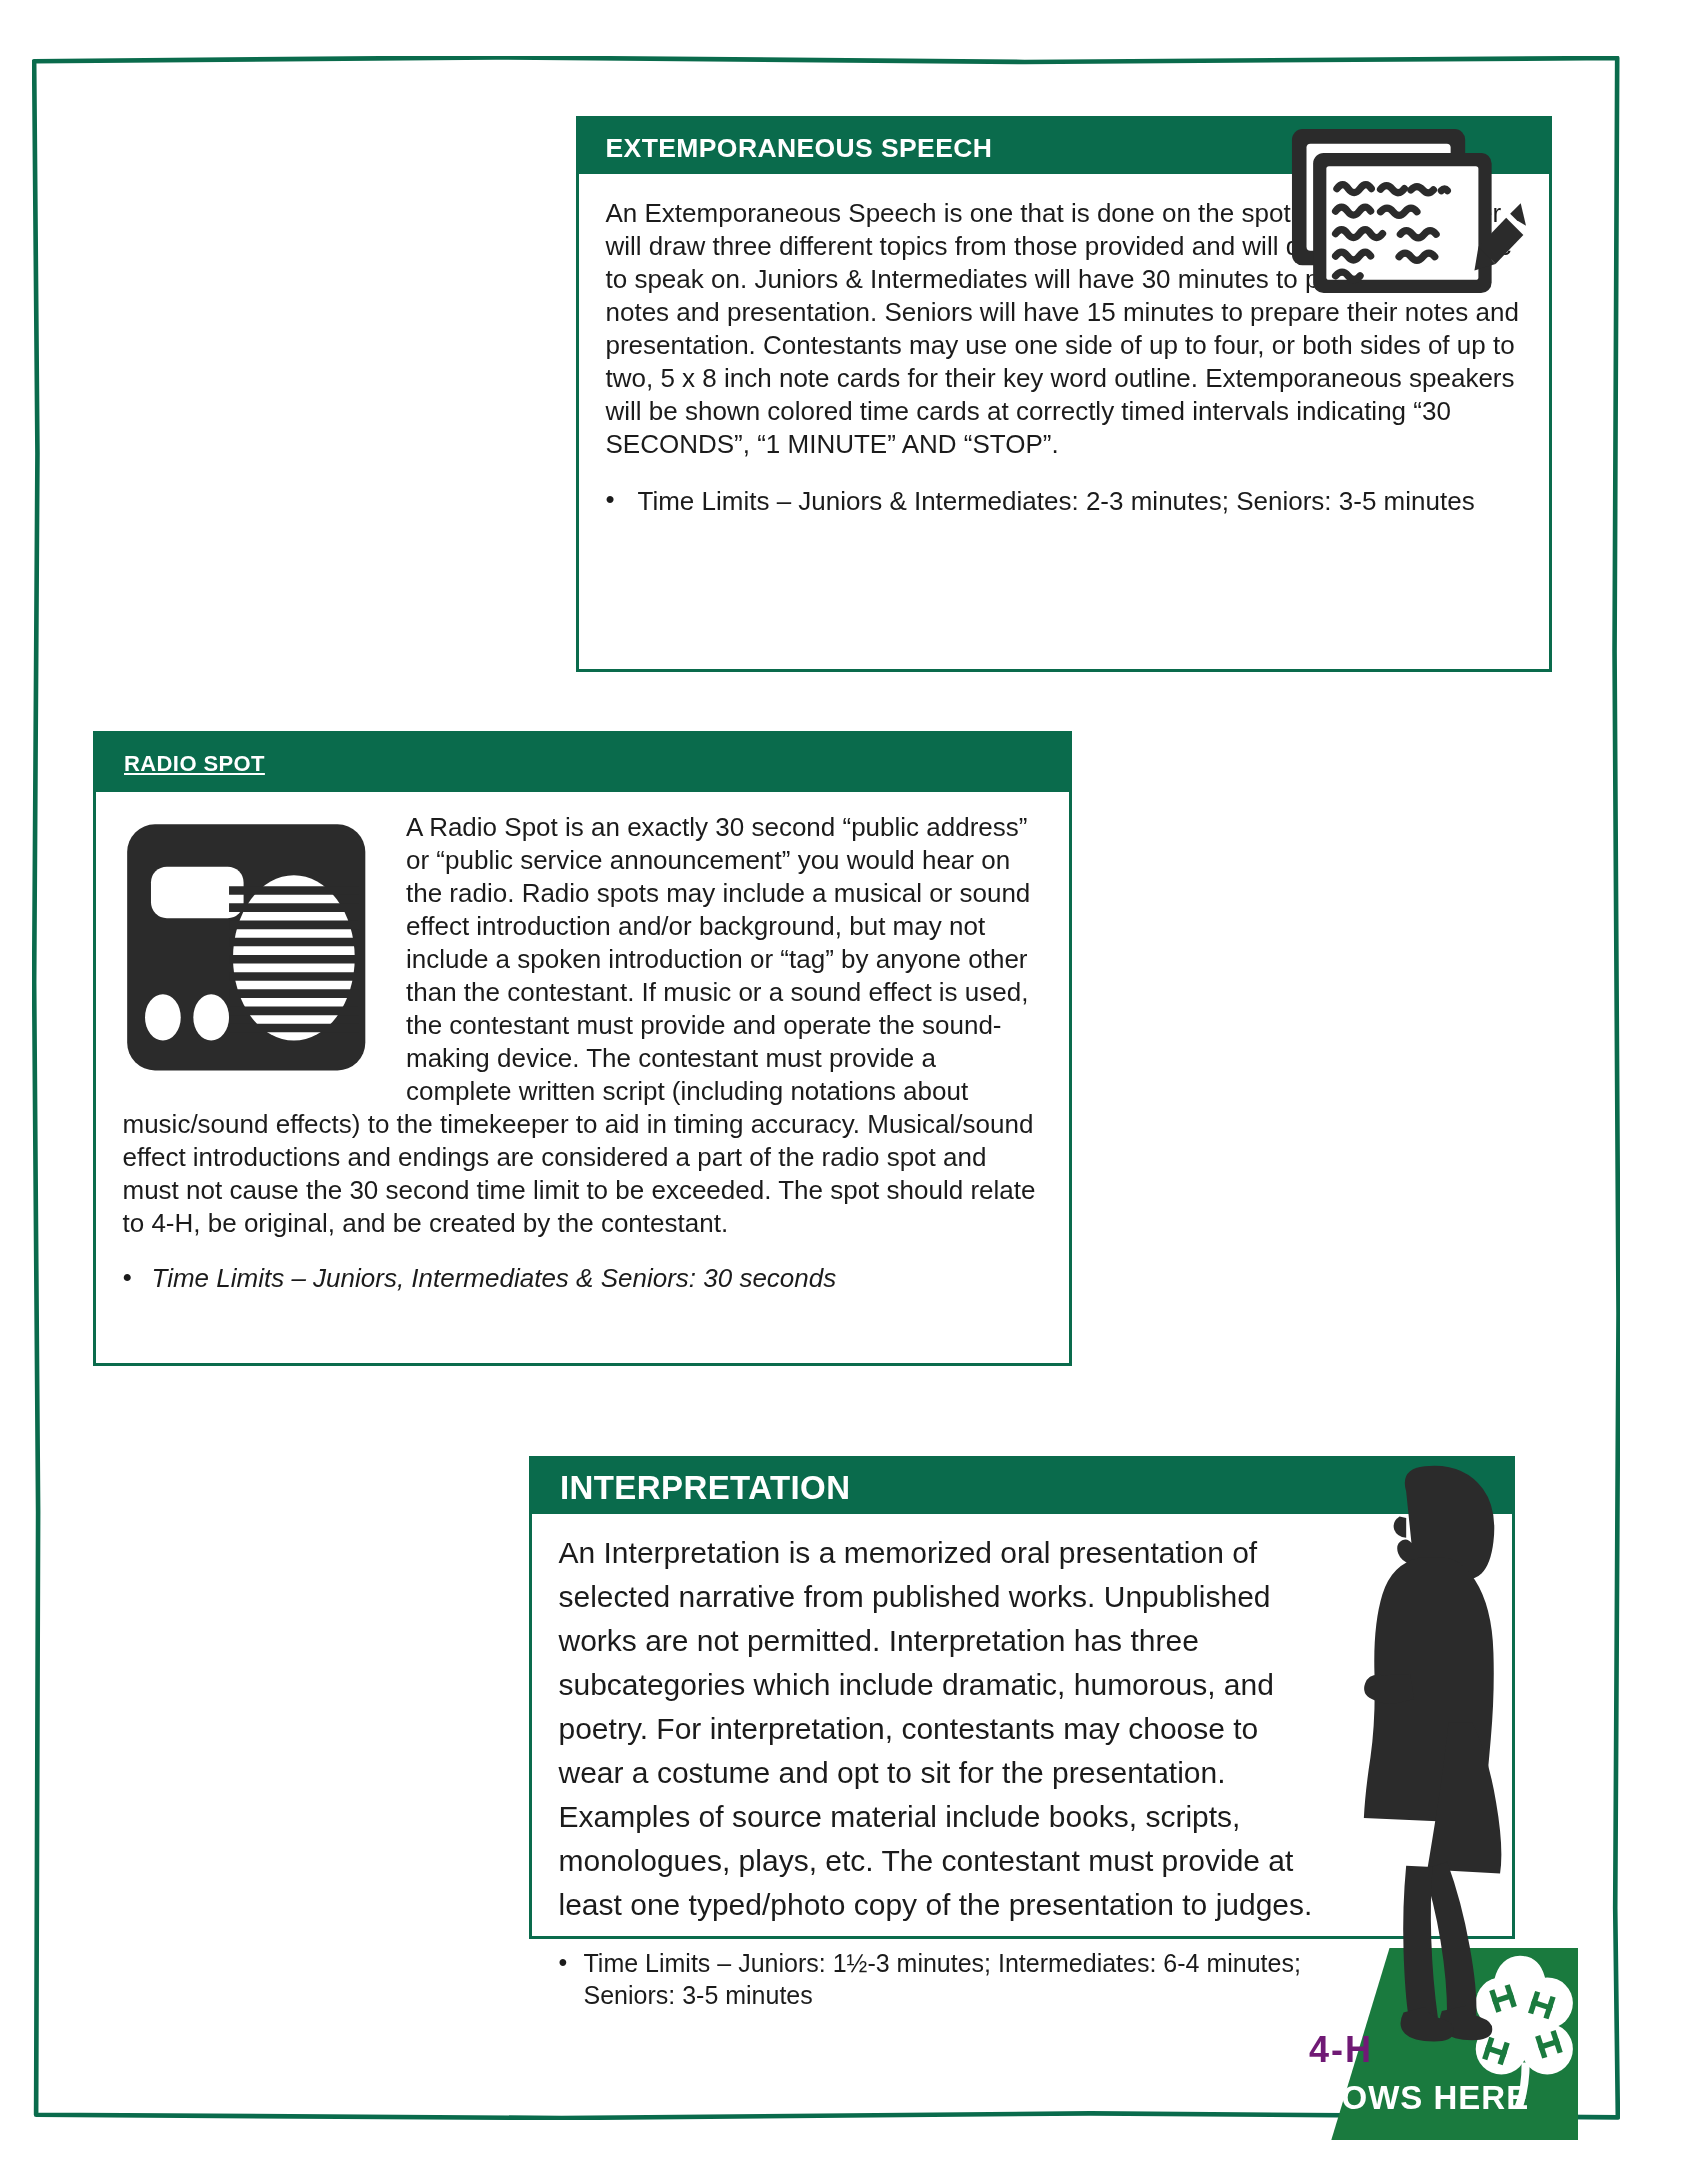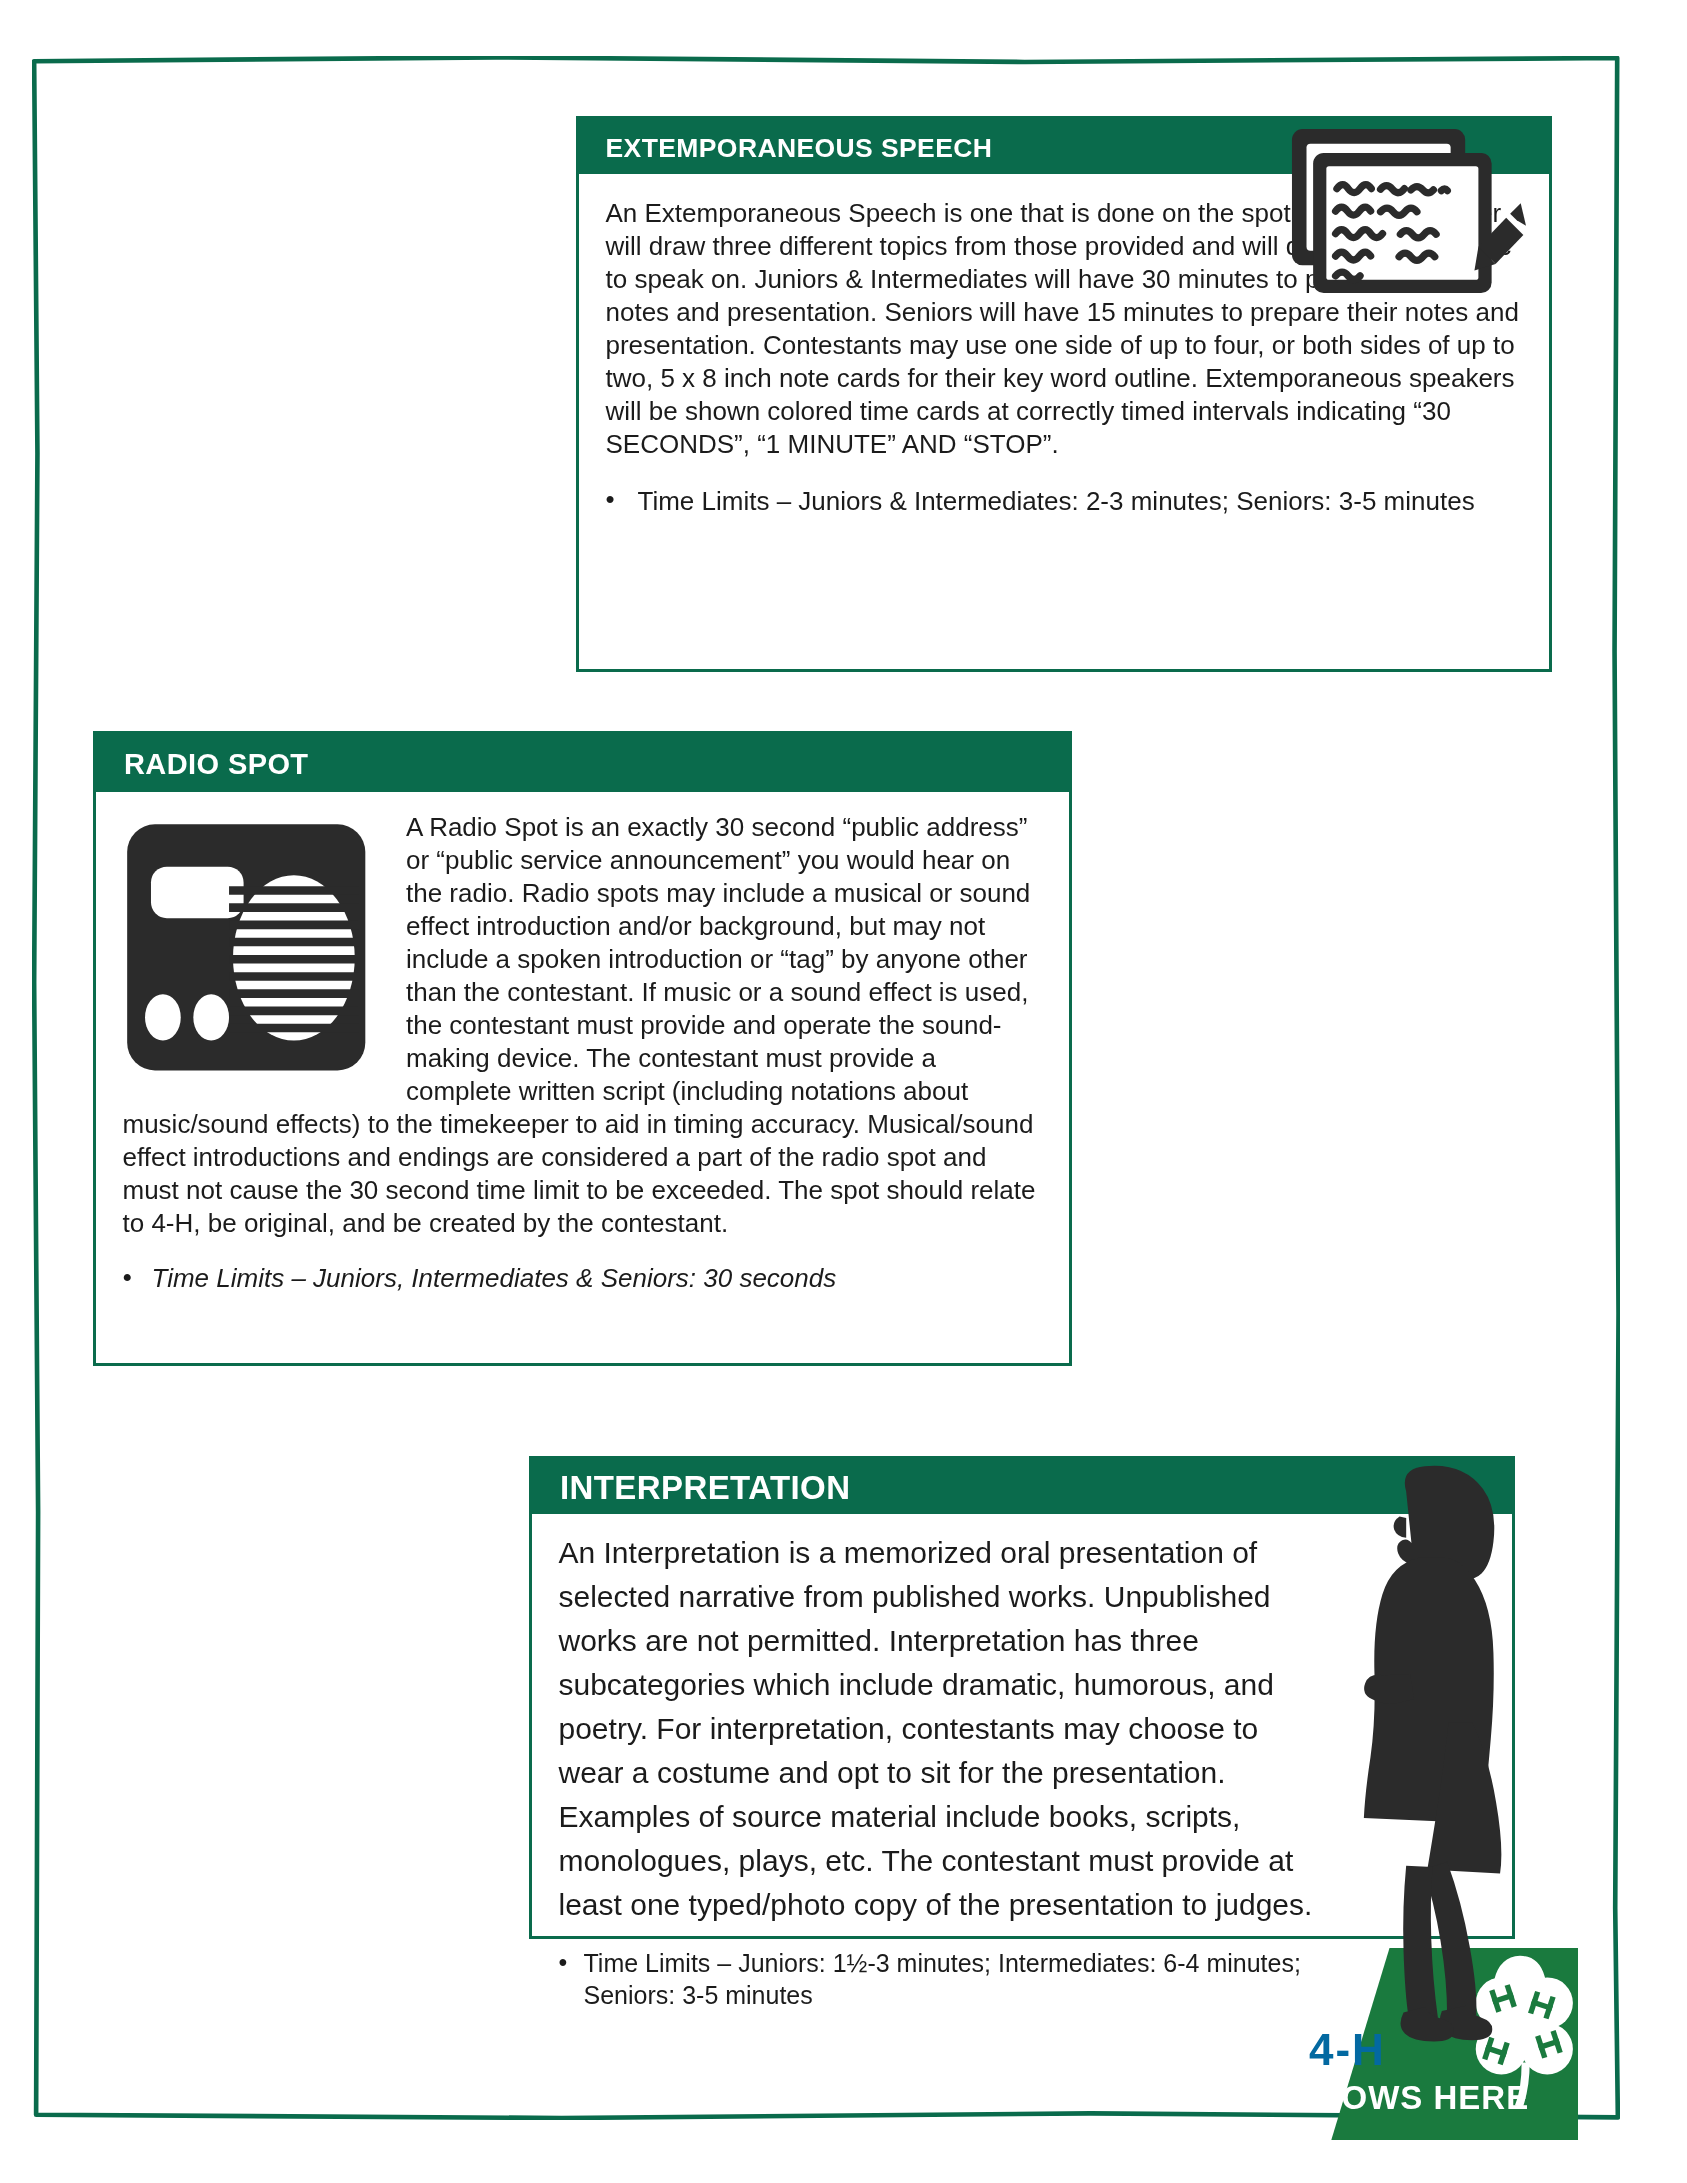--- a/index.html
+++ b/index.html
@@ -100,21 +100,21 @@
   
   #box-radio{
     left:93px; top:731px; width:979px; height:635px;
   }
   #box-radio .card-header{
     height:61px;
     padding:13.2px 0 0 28px;
     border:3.3px solid #0a6b4c;
     border-bottom:none;
   }
-  #box-radio .card-title{ font-size:29px; line-height:34px; }
+  #box-radio .card-title{ font-size:22px; line-height:34px;text-decoration:underline; }
   #box-radio .card-body{
     height:574px;
     padding:18.5px 26.5px 0 26.5px;
   }
   #box-radio .para{
     font-size:26px;
     line-height:33px;
   }
   #radio-icon{
     float:left;
@@ -341,15 +341,15 @@
           <rect x="0" y="13" width="32" height="8"></rect>
       </g>
       <g transform="translate(108,102) rotate(-18)">
         <rect x="0" y="0" width="8" height="34"></rect>
           <rect x="24" y="0" width="8" height="34"></rect>
           <rect x="0" y="13" width="32" height="8"></rect>
       </g>
     </g>
   </g>
 </svg>
-<div class="logo-text" id="logo-4h-word" style="position:absolute;left:1309px;top:2028px;color:#0369a1;font-weight:bold;font-size:44px;line-height:44px;letter-spacing:2px;z-index:7;">4-H</div>
+<div class="logo-text" id="logo-4h-word" style="position:absolute;left:1309px;top:2028px;color:#701a75;font-weight:bold;font-size:36px;line-height:44px;letter-spacing:2px;z-index:7;">4-H</div>
 <div class="logo-text" id="logo-4h-tag" style="position:absolute;left:1290px;top:2081px;color:#ffffff;font-weight:bold;font-size:33px;line-height:33px;letter-spacing:1px;z-index:7;">GROWS HERE</div>
 
 
 </body></html>

